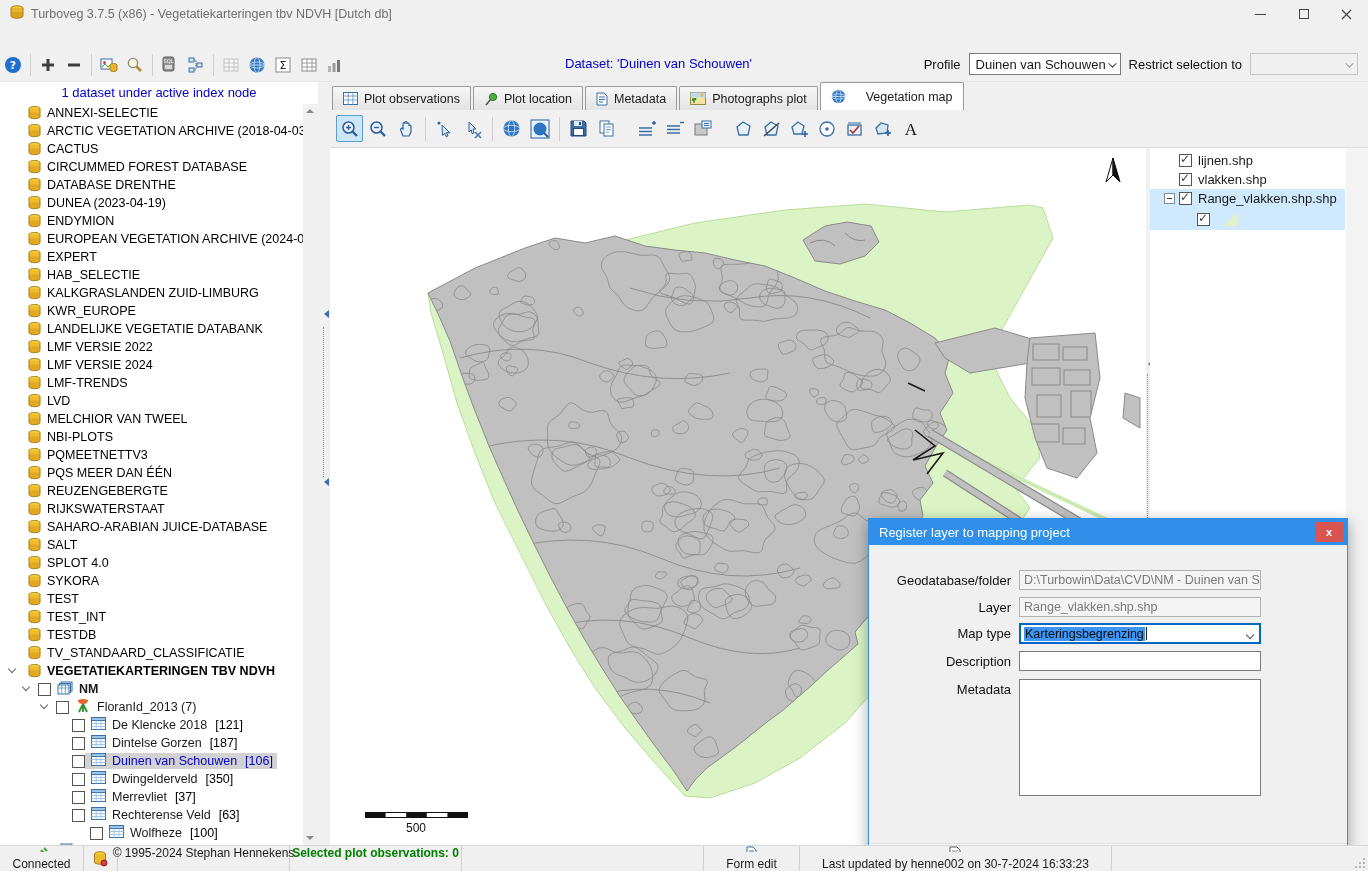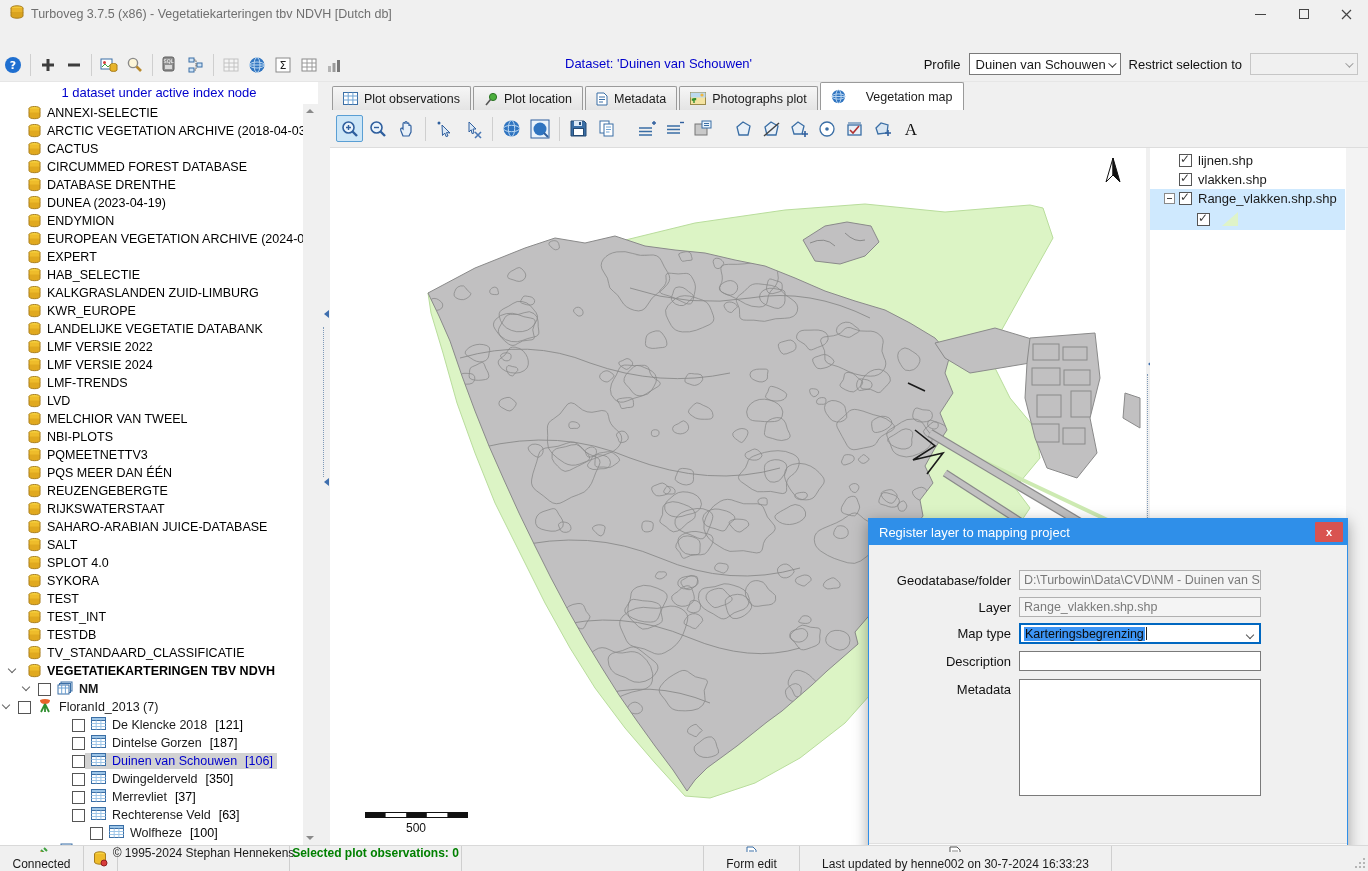--- a/index.html
+++ b/index.html
@@ -615,21 +615,21 @@
       <span class="chev"></span>
       <span class="cb" style="margin-left:4px;"></span>
       <span class="ticon" style="margin:0 6px;"><svg width="16" height="14" viewBox="0 0 16 14">
             <rect x="4" y="1" width="11" height="9" fill="#eaf3fb" stroke="#3a6ea5"></rect>
             <rect x="2.5" y="2.5" width="11" height="9" fill="#eaf3fb" stroke="#3a6ea5"></rect>
             <rect x="1" y="4" width="11" height="9" fill="#fff" stroke="#3a6ea5"></rect>
             <path d="M1,7 H12 M4.7,4 V13 M8.4,4 V13" stroke="#6fa3d4"></path>
           </svg></span>
       <span class="tlabel" style="font-weight:bold;">NM</span>
     </div>
-    <div class="nrow" style="">
+    <div class="nrow" style="padding-left:38px;">
       <span class="chev"></span>
       <span class="cb" style="margin-left:4px;"></span>
       <span class="ticon" style="margin:0 6px;"><svg width="16" height="14" viewBox="0 0 16 14">
             <path d="M3,1 Q8,-1 13,1 Q13,5 8,5 Q3,5 3,1" fill="#e8642c"></path>
             <path d="M8,5 L4,13 M8,5 L8,13 M8,5 L12,13" stroke="#2f8f2f" stroke-width="1.8" fill="none"></path>
           </svg></span>
       <span class="tlabel">FloranId_2013  (7)</span>
     </div>
     <div>
 

